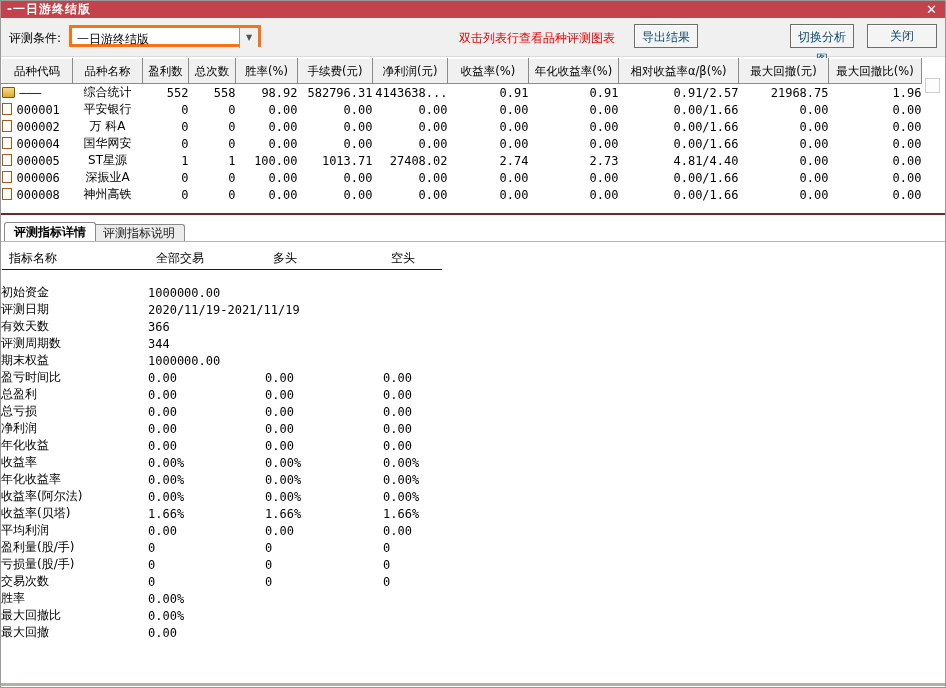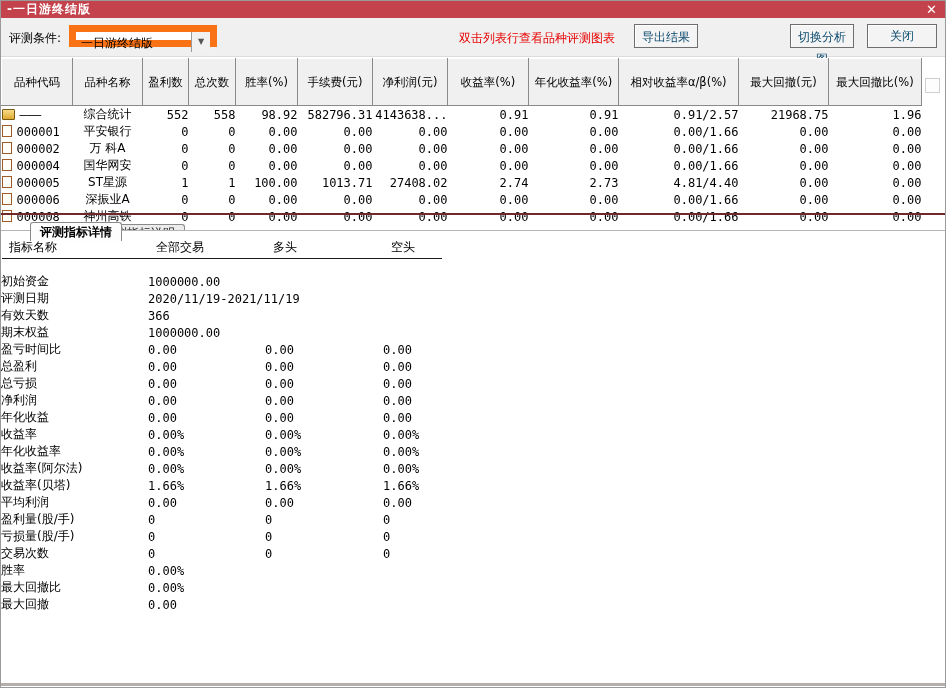--- a/index.html
+++ b/index.html
@@ -6,57 +6,57 @@
   .window{position:relative;width:946px;height:688px;background:#ffffff;border:1px solid #9a9a9a;box-sizing:border-box;overflow:hidden;}
 
   
   .titlebar{position:absolute;left:0;top:0;width:100%;height:17px;background:#c3424b;color:#fff;font-size:12px;line-height:17px;}
   .titlebar .title{position:absolute;left:6px;top:0;font-weight:bold;letter-spacing:1px;}
   .titlebar .close{position:absolute;right:8px;top:0;font-size:13px;cursor:default;}
 
   
   .toolbar{position:absolute;left:0;top:17px;width:100%;height:39px;background:#f0f0f0;border-bottom:1px solid #dcdcdc;box-sizing:border-box;}
   .cond-label{position:absolute;left:8px;top:12px;font-size:12px;color:#000;}
-  .combo{position:absolute;left:68px;top:7px;width:148px;height:22px;background:#fff;border:7px solid #f97316;box-sizing:border-box;font-size:12px;}
+  .combo{position:absolute;left:68px;top:7px;width:192px;height:22px;background:#fff;border:3px solid #f97316;box-sizing:border-box;font-size:12px;}
   .combo .combo-text{position:absolute;left:5px;top:3px;}
   .combo .combo-btn{position:absolute;right:0;top:0;width:18px;height:20px;background:#f1f1f1;border-left:1px solid #9a9a9a;text-align:center;line-height:20px;font-size:8px;color:#555;}
   .hint{position:absolute;left:458px;top:12px;font-size:12px;color:#e60000;}
   .btn{position:absolute;top:6px;height:24px;background:#f4f4f4;border:1px solid #6e6e6e;box-shadow:inset 1px 1px 0 #ffffff;font-size:12px;font-family:"DejaVu Sans",sans-serif;color:#0c4a6e;text-align:center;line-height:22px;box-sizing:border-box;}
   .btn-export{left:633px;width:64px;}
   .btn-switch{left:789px;width:64px;}
   .btn-close{left:866px;width:70px;font-family:Liberation Mono, monospace;}
 
   
   .species-area{position:absolute;left:0;top:57px;width:946px;height:155px;background:#fff;}
   table.species{border-collapse:collapse;table-layout:fixed;width:920px;}
   table.species col.w0{width:71px}table.species col.w1{width:70px}table.species col.w2{width:46px}
   table.species col.w3{width:47px}table.species col.w4{width:62px}table.species col.w5{width:75px}
   table.species col.w6{width:75px}table.species col.w7{width:81px}table.species col.w8{width:90px}
   table.species col.w9{width:120px}table.species col.w10{width:90px}table.species col.w11{width:93px}
-  table.species th{height:18px;background:#f0f0f0;border:1px solid;border-color:#ffffff #8a8a8a #8a8a8a #ffffff;font-size:11.5px;font-weight:normal;padding:14px 2px;white-space:nowrap;overflow:hidden;}
+  table.species th{height:18px;background:#f0f0f0;border:1px solid;border-color:#ffffff #8a8a8a #8a8a8a #ffffff;font-size:11.5px;font-weight:normal;padding:3px 2px;white-space:nowrap;overflow:hidden;}
   table.species td{height:17px;font-size:12px;padding:0;white-space:nowrap;overflow:hidden;}
   td.c-code{padding-left:4px;font-family:"DejaVu Sans Mono",monospace;}
   td.c-name{text-align:center;}
   td.c-num{text-align:right;padding-right:12px;font-family:"DejaVu Sans Mono",monospace;}
   .icon{display:inline-block;vertical-align:-1px;margin-right:5px;box-sizing:border-box;}
   .icon.folder{width:13px;height:11px;background:linear-gradient(#f8dc8a,#dfa92f);border:1px solid #7a5a10;border-radius:1px;}
   .icon.file{width:10px;height:12px;background:#fffdf8;border:1px solid #a05a28;}
   .vsb-thumb{position:absolute;left:924px;top:20px;width:13px;height:13px;background:#fdfdfd;border:1px solid #cfcfcf;}
 
   
   .red-sep{position:absolute;left:0;top:212px;width:946px;height:2px;background:#6e2a2a;}
 
   
   .tabs{position:absolute;left:0;top:221px;width:946px;height:19px;}
   .tab{position:absolute;box-sizing:border-box;border:1px solid #8a8a8a;border-bottom:none;border-radius:3px 3px 0 0;padding:0 9px;font-size:12px;}
-  .tab.active{left:3px;top:0;height:19px;line-height:18px;background:#fdfdfd;font-weight:bold;z-index:2;margin-left:26px;}
+  .tab.active{left:3px;top:0;height:19px;line-height:18px;background:#fdfdfd;font-weight:bold;z-index:2;}
   .tab.inactive{left:92px;top:2px;height:17px;line-height:16px;background:#ececec;color:#222;}
 
   
-  .detail{position:absolute;left:0;top:229px;width:946px;height:442px;background:#fff;border-top:1px solid #b5b5b5;box-sizing:border-box;}
+  .detail{position:absolute;left:0;top:240px;width:946px;height:442px;background:#fff;border-top:1px solid #b5b5b5;box-sizing:border-box;}
   .detail .dh{position:absolute;top:8px;font-size:12px;color:#000;}
   .dh0{left:8px}.dh1{left:155px}.dh2{left:272px}.dh3{left:390px}
   .detail-underline{position:absolute;top:27px;left:1px;width:440px;height:1px;background:#1a1a1a;}
   table.detail-rows{position:absolute;top:42px;left:0;border-collapse:collapse;table-layout:fixed;width:542px;}
   table.detail-rows col.d0{width:147px}table.detail-rows col.d1{width:117px}
   table.detail-rows col.d2{width:118px}table.detail-rows col.d3{width:160px}
   table.detail-rows td{height:16px;font-size:12px;padding:0;white-space:nowrap;overflow:visible;}
   td.d-label{padding-left:8px;}
   td.d-val{font-family:"DejaVu Sans Mono",monospace;}
 
@@ -258,20 +258,26 @@
             <td class="d-val"></td>
             <td class="d-val"></td>
           </tr>
           <tr>
             <td class="d-label">有效天数</td>
             <td class="d-val">366</td>
             <td class="d-val"></td>
             <td class="d-val"></td>
           </tr>
           <tr>
+            <td class="d-label">评测周期数</td>
+            <td class="d-val">344</td>
+            <td class="d-val"></td>
+            <td class="d-val"></td>
+          </tr>
+          <tr>
             <td class="d-label">期末权益</td>
             <td class="d-val">1000000.00</td>
             <td class="d-val"></td>
             <td class="d-val"></td>
           </tr>
           <tr>
             <td class="d-label">盈亏时间比</td>
             <td class="d-val">0.00</td>
             <td class="d-val">0.00</td>
             <td class="d-val">0.00</td>

